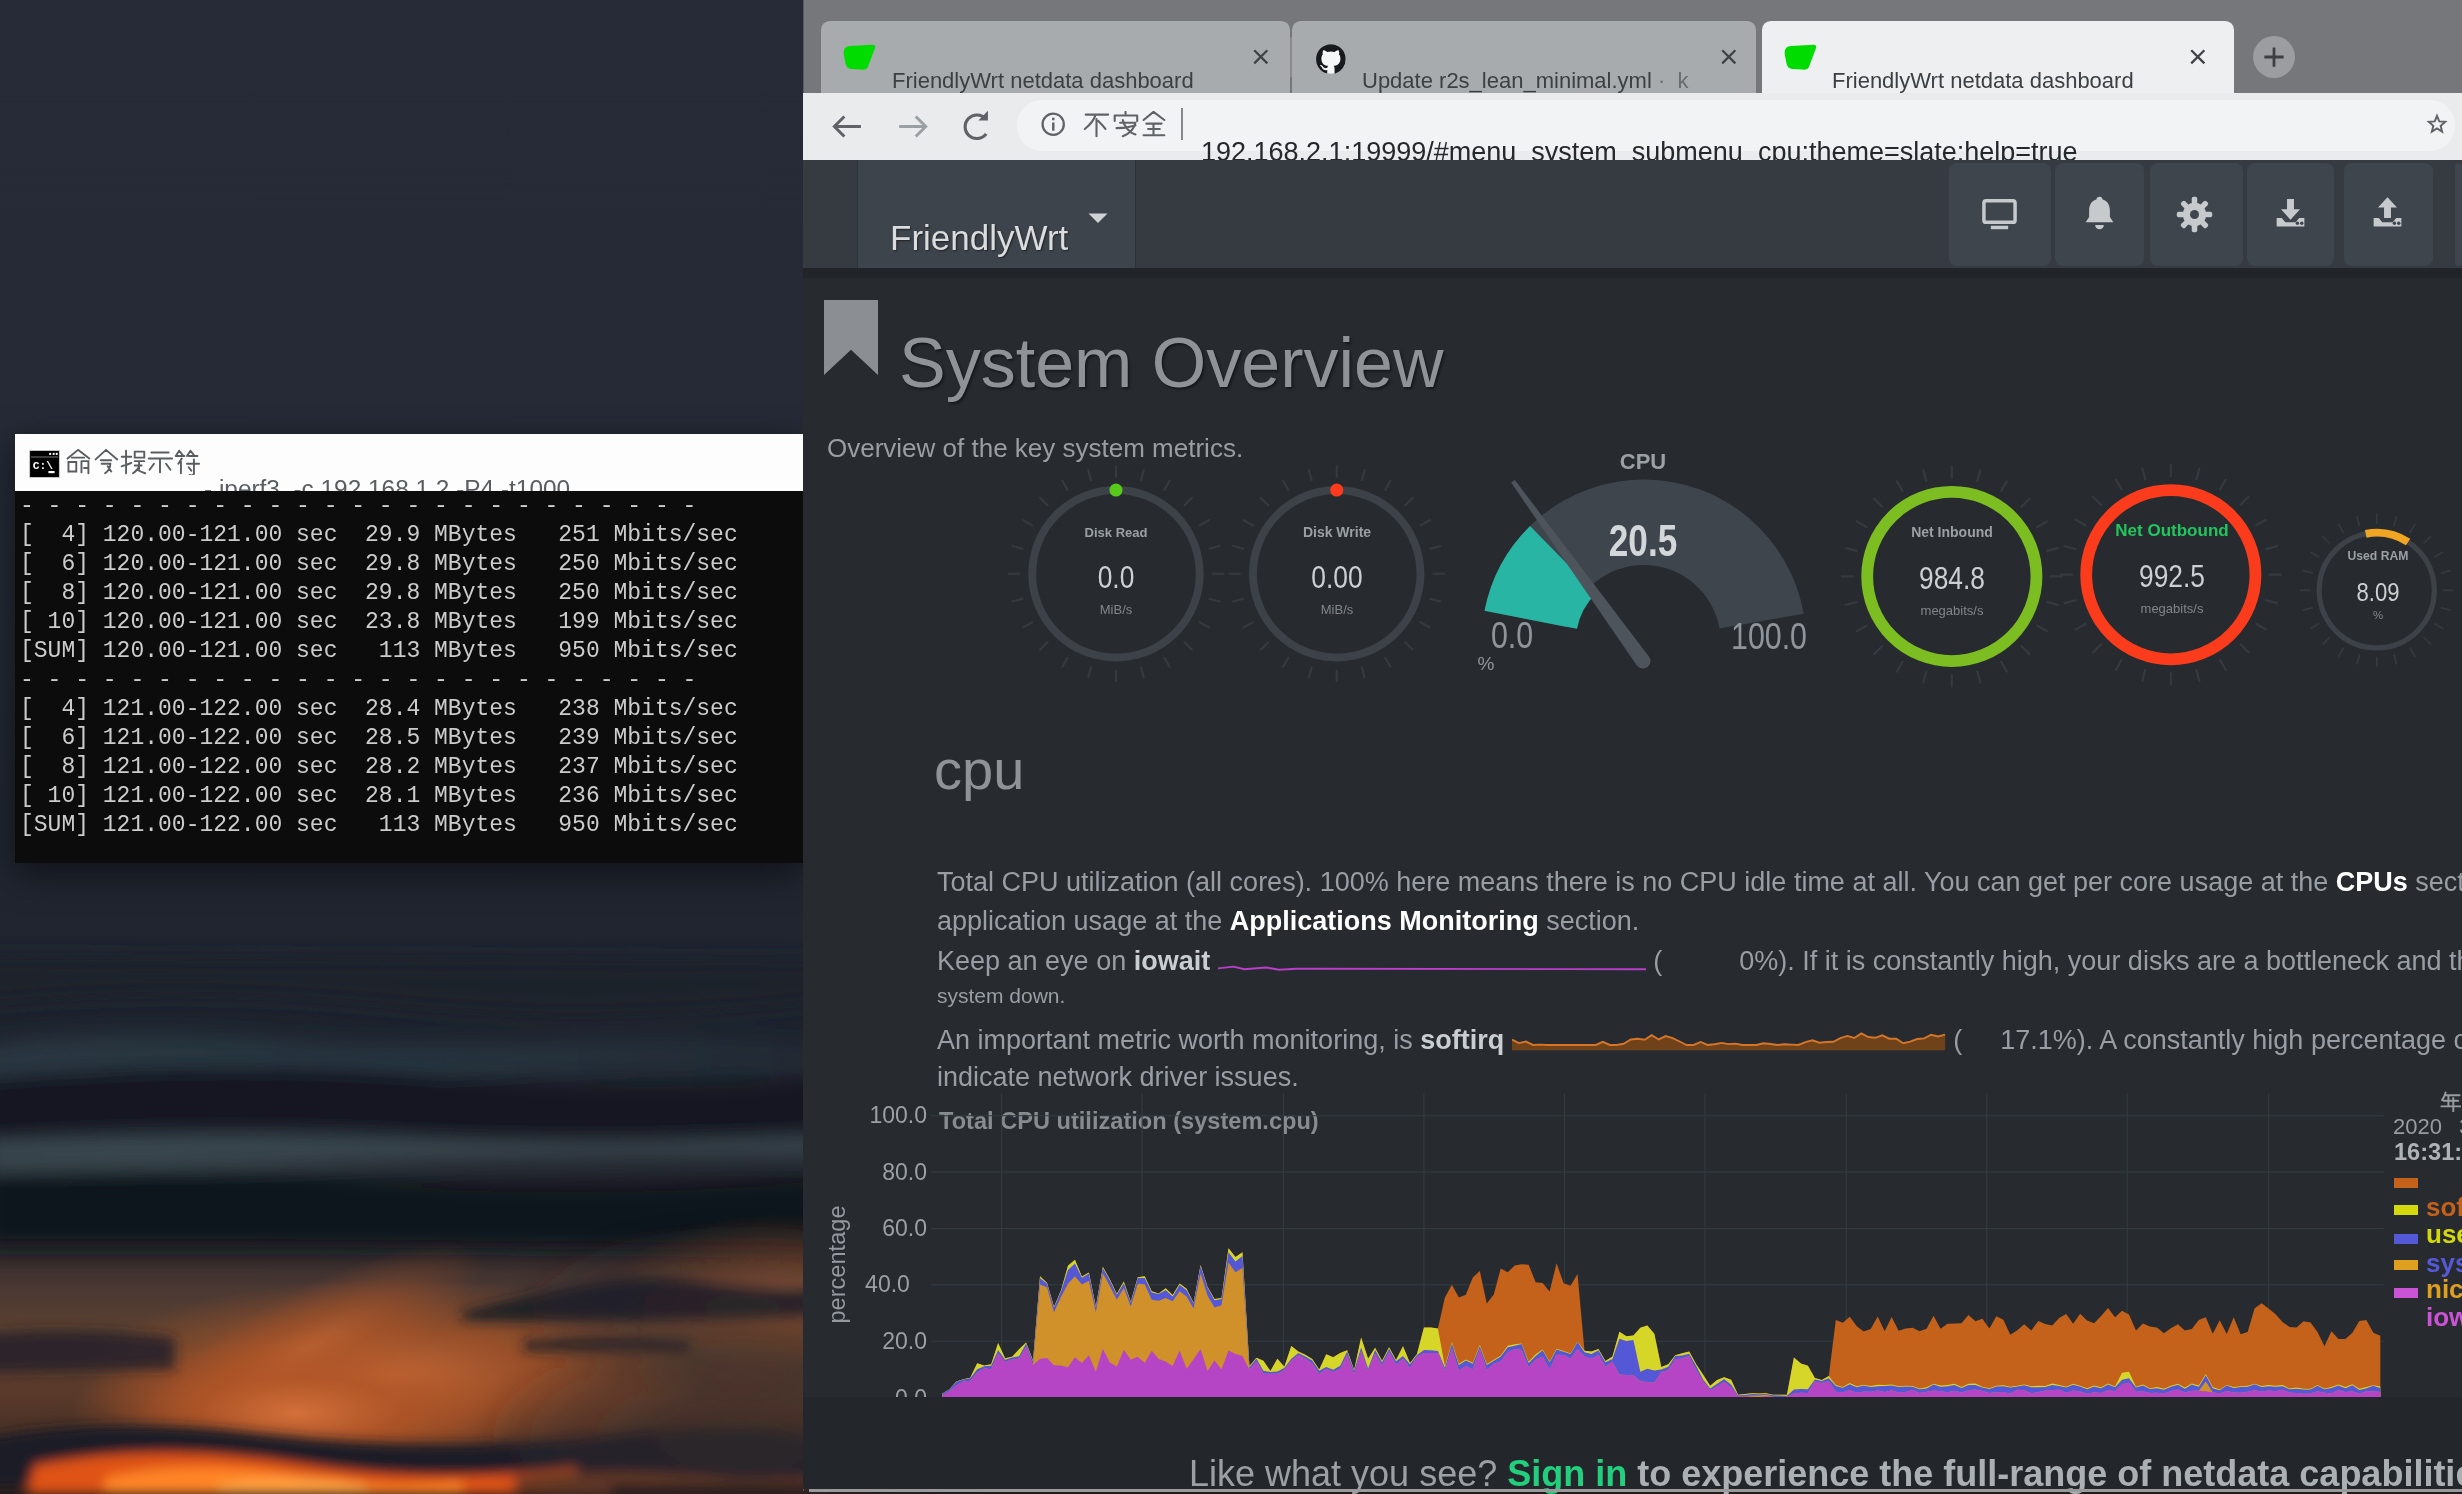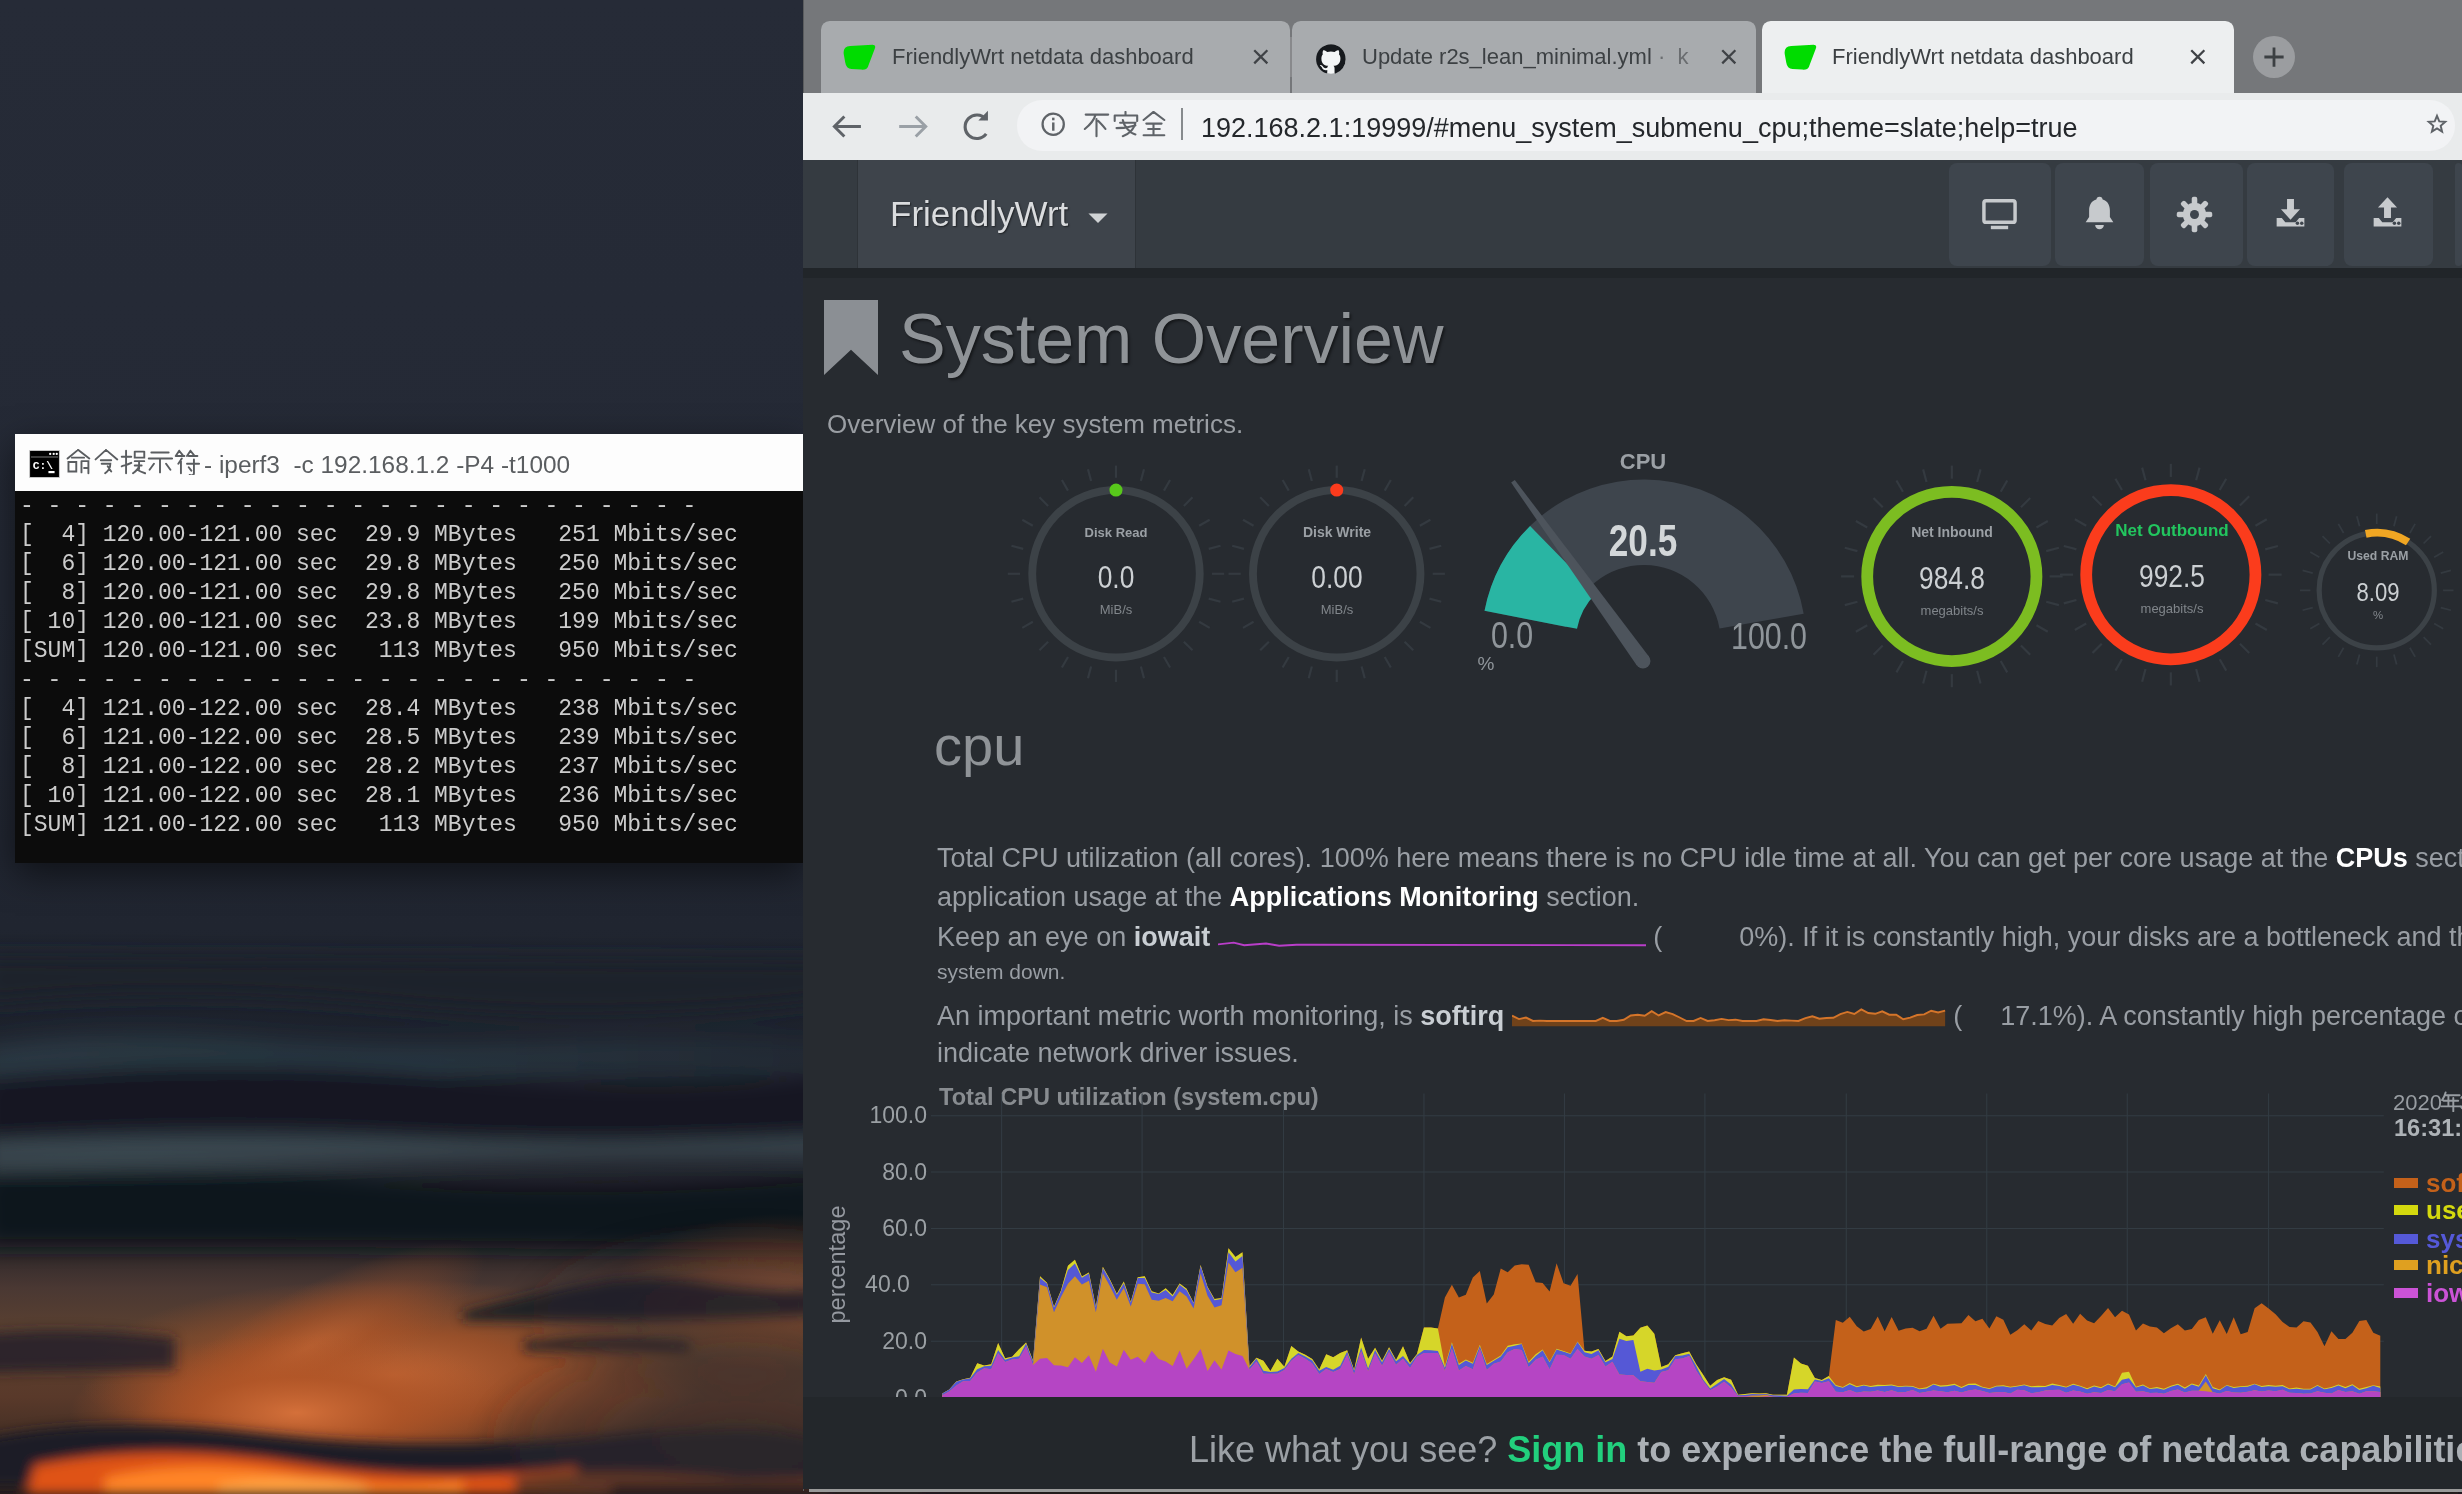--- a/index.html
+++ b/index.html
@@ -1,18 +1,18 @@
 <!DOCTYPE html>
 <html style="font-size:14px"><head><meta charset="utf-8"><style>
 * { margin:0; padding:0; box-sizing:border-box; }
 html,body { width:2462px; height:1494px; overflow:hidden; }
 body { font-family:"Liberation Sans",sans-serif; position:relative; background:#262b37; }
 .abs { position:absolute; }
 .ct { position:absolute; text-align:center; white-space:nowrap; }
-.nw { white-space:nowrap; }
+.nw { white-space:nowrap;margin-top:24px; }
 b.w { color:#ffffff; }
 b.g { color:#c9ced3; }
 </style></head><body>
 
 <svg class="abs" style="left:0;top:0" width="2462" height="1494" viewBox="0 0 2820 1711">
 <defs>
 <linearGradient id="sky" x1="0" y1="0" x2="0" y2="1">
  <stop offset="0" stop-color="#262b37"></stop>
  <stop offset="0.40" stop-color="#242935"></stop>
  <stop offset="0.62" stop-color="#202530"></stop>

